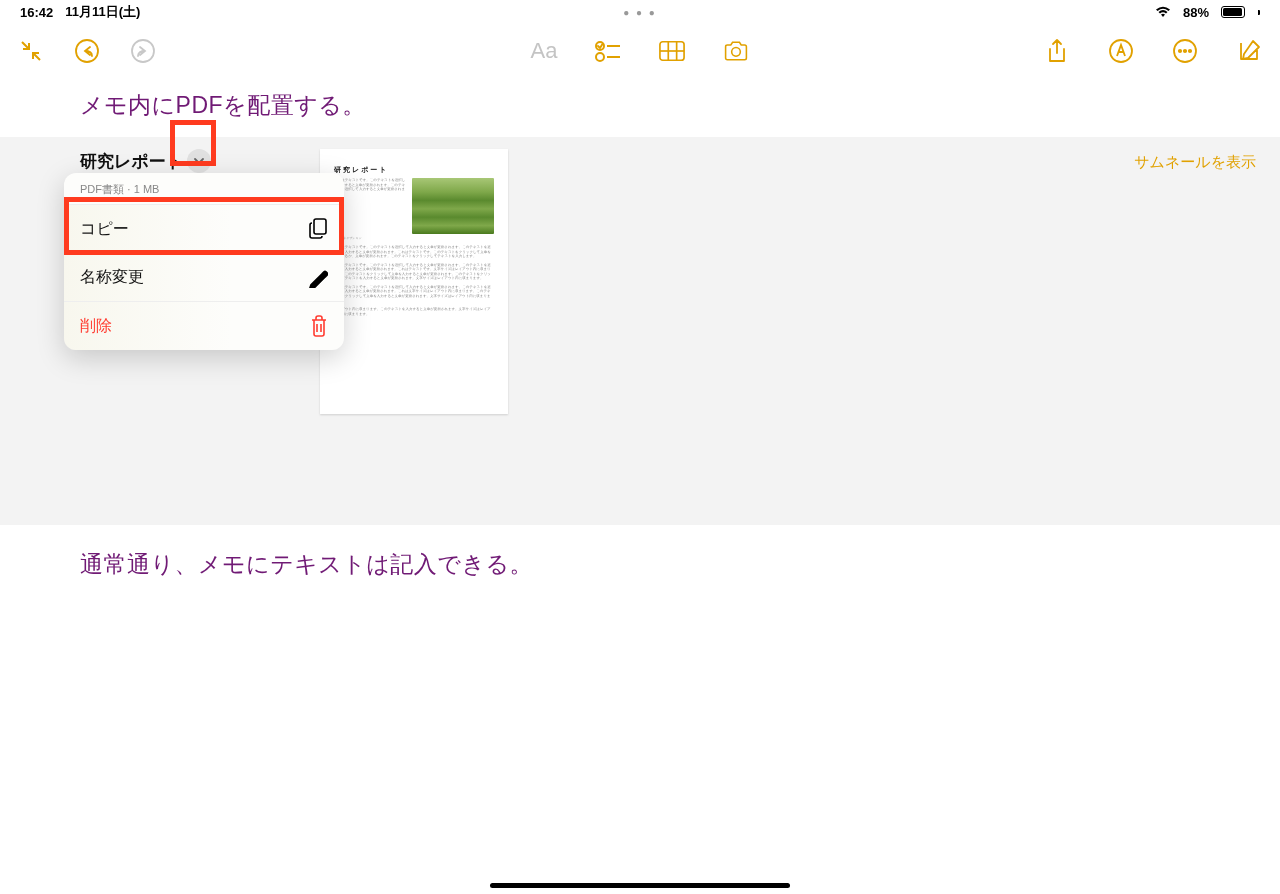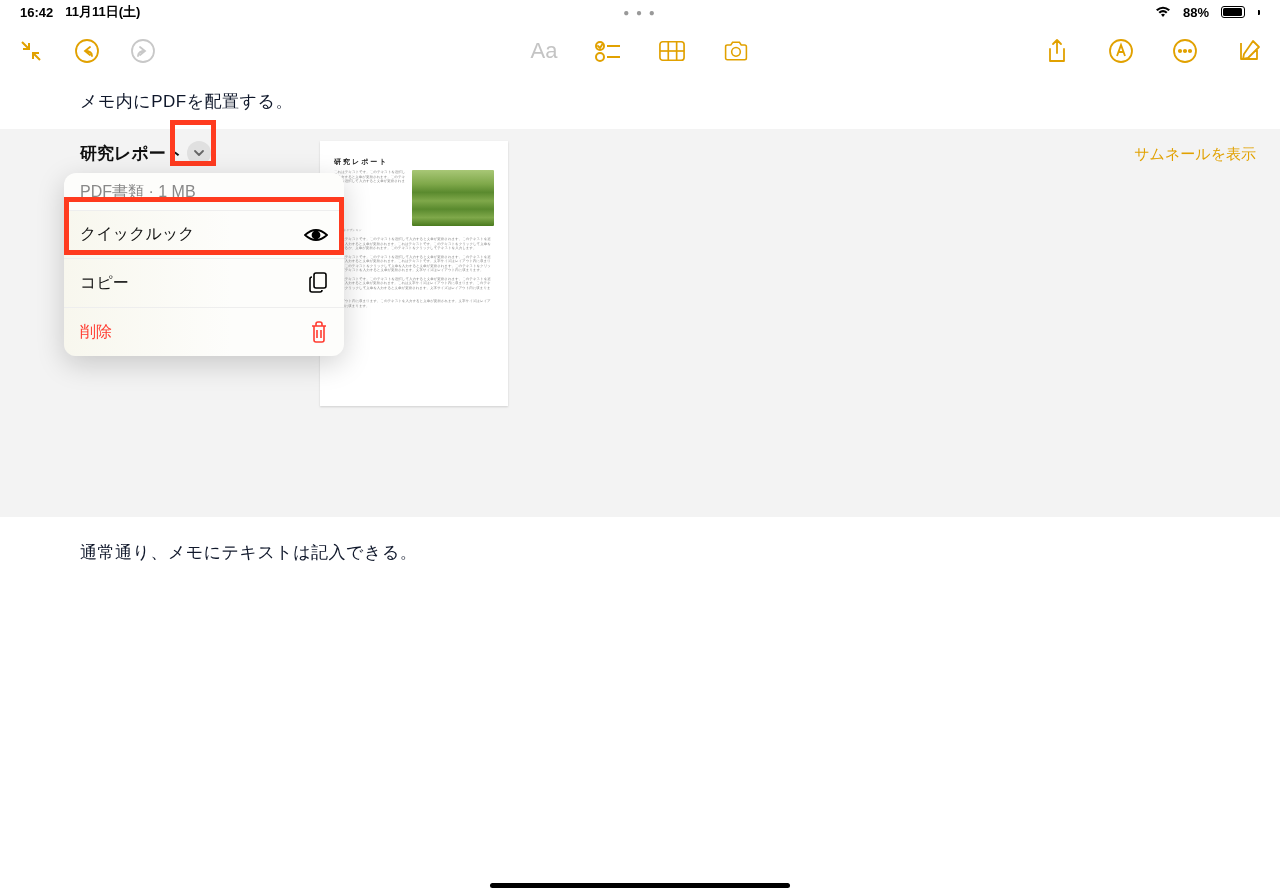--- a/index.html
+++ b/index.html
@@ -32,21 +32,21 @@
   height: 58px;
   padding: 0 18px;
 }
 .tb-group { display: flex; align-items: center; gap: 30px; }
 .tb-center { position: absolute; left: 50%; transform: translateX(-50%); display:flex; gap: 38px; align-items:center;}
 .tb-right { margin-left: auto; display:flex; gap: 38px; align-items:center;}
 .icon { width: 26px; height: 26px; display: inline-flex; align-items:center; justify-content:center; }
 .accent { color: #e1a100; }
 .grey { color: #bdbdbd; }
 .note-area { padding: 10px 80px 0 80px; }
-.note-text { font-size: 17px; color: #0f172a; letter-spacing: 0.5px; }
+.note-text { font-size: 23px; color: #701a75; letter-spacing: 0.5px; }
 
 .attachment-band {
   background: #f3f3f3;
   margin-top: 16px;
   height: 388px;
   width: 100%;
   position: relative;
   padding: 12px 0 0 80px;
 }
 .attachment-header { display:flex; align-items:center; gap: 2px; }
@@ -78,21 +78,21 @@
   left: 64px; top: 173px;
   width: 280px;
   background: #fdfdfb;
   border-radius: 12px;
   box-shadow: 0 8px 28px rgba(0,0,0,0.18);
   overflow: hidden;
   z-index: 20;
 }
 .popover-header {
   padding: 9px 16px 7px 16px;
-  font-size: 16px; color: #888;
+  font-size: 11px; color: #888;
   border-bottom: 1px solid #eee;
 }
 .popover-item {
   display:flex; align-items:center; justify-content: space-between;
   padding: 13px 16px;
   border-bottom: 1px solid #eee;
   font-size: 16px;
   color: #111;
   background: linear-gradient(90deg, rgba(240,238,218,0.4), rgba(253,253,251,0.2) 60%);
 }
@@ -251,37 +251,36 @@
     <p>これはテキストです。このテキストを選択して入力すると文章が更新されます。このテキストを選択して入力すると文章が更新されます。これは文字サイズはレイアウト内に収まります。このテキストをクリックして文章を入力すると文章が更新されます。文字サイズはレイアウト内に収まります。</p>
     <p>レイアウト内に収まります。このテキストを入力すると文章が更新されます。文字サイズはレイアウト内に収まります。</p>
   </div>
 </div>
 
 <div class="popover">
   <div class="popover-header">
     <span>PDF書類</span> · <span>1 MB</span>
   </div>
   <div class="popover-item">
-    <span>クイックルック</span>
-    <span>
-      <svg width="24" height="16" viewBox="0 0 24 16" fill="none" stroke="#000" stroke-width="1.8">
-          <path d="M1 8 Q12 -2 23 8 Q12 18 1 8 Z"></path>
-          <circle cx="12" cy="8" r="3.5" fill="#000"></circle>
-        </svg>
-    </span>
-  </div>
-  <div class="popover-item">
     <span>コピー</span>
     <span>
       <svg width="20" height="22" viewBox="0 0 20 22" fill="none" stroke="#000" stroke-width="1.6">
           <rect x="6" y="1" width="12" height="15" rx="2"></rect>
           <path d="M14 18 Q14 20 12 20 L4 20 Q2 20 2 18 L2 7 Q2 5 4 5"></path>
         </svg>
     </span>
   </div>
+  <div class="popover-item">
+    <span>名称変更</span>
+    <span>
+      <svg width="20" height="20" viewBox="0 0 20 20" fill="none" stroke="#000" stroke-width="1.8">
+          <path d="M3 17 L14 6 L17 9 L6 20 L2 20 Z M14 6 L16 4 Q17 3 18 4 L19 5 Q20 6 19 7 L17 9" fill="#000"></path>
+        </svg>
+    </span>
+  </div>
   <div class="popover-item destructive">
     <span>削除</span>
     <span>
       <svg width="18" height="22" viewBox="0 0 18 22" fill="none" stroke="#ff3b30" stroke-width="1.6">
           <path d="M2 5 L16 5 M6 5 L6 3 Q6 1 8 1 L10 1 Q12 1 12 3 L12 5 M4 5 L4 19 Q4 21 6 21 L12 21 Q14 21 14 19 L14 5 M7 9 L7 17 M11 9 L11 17"></path>
         </svg>
     </span>
   </div>
 </div>
 

